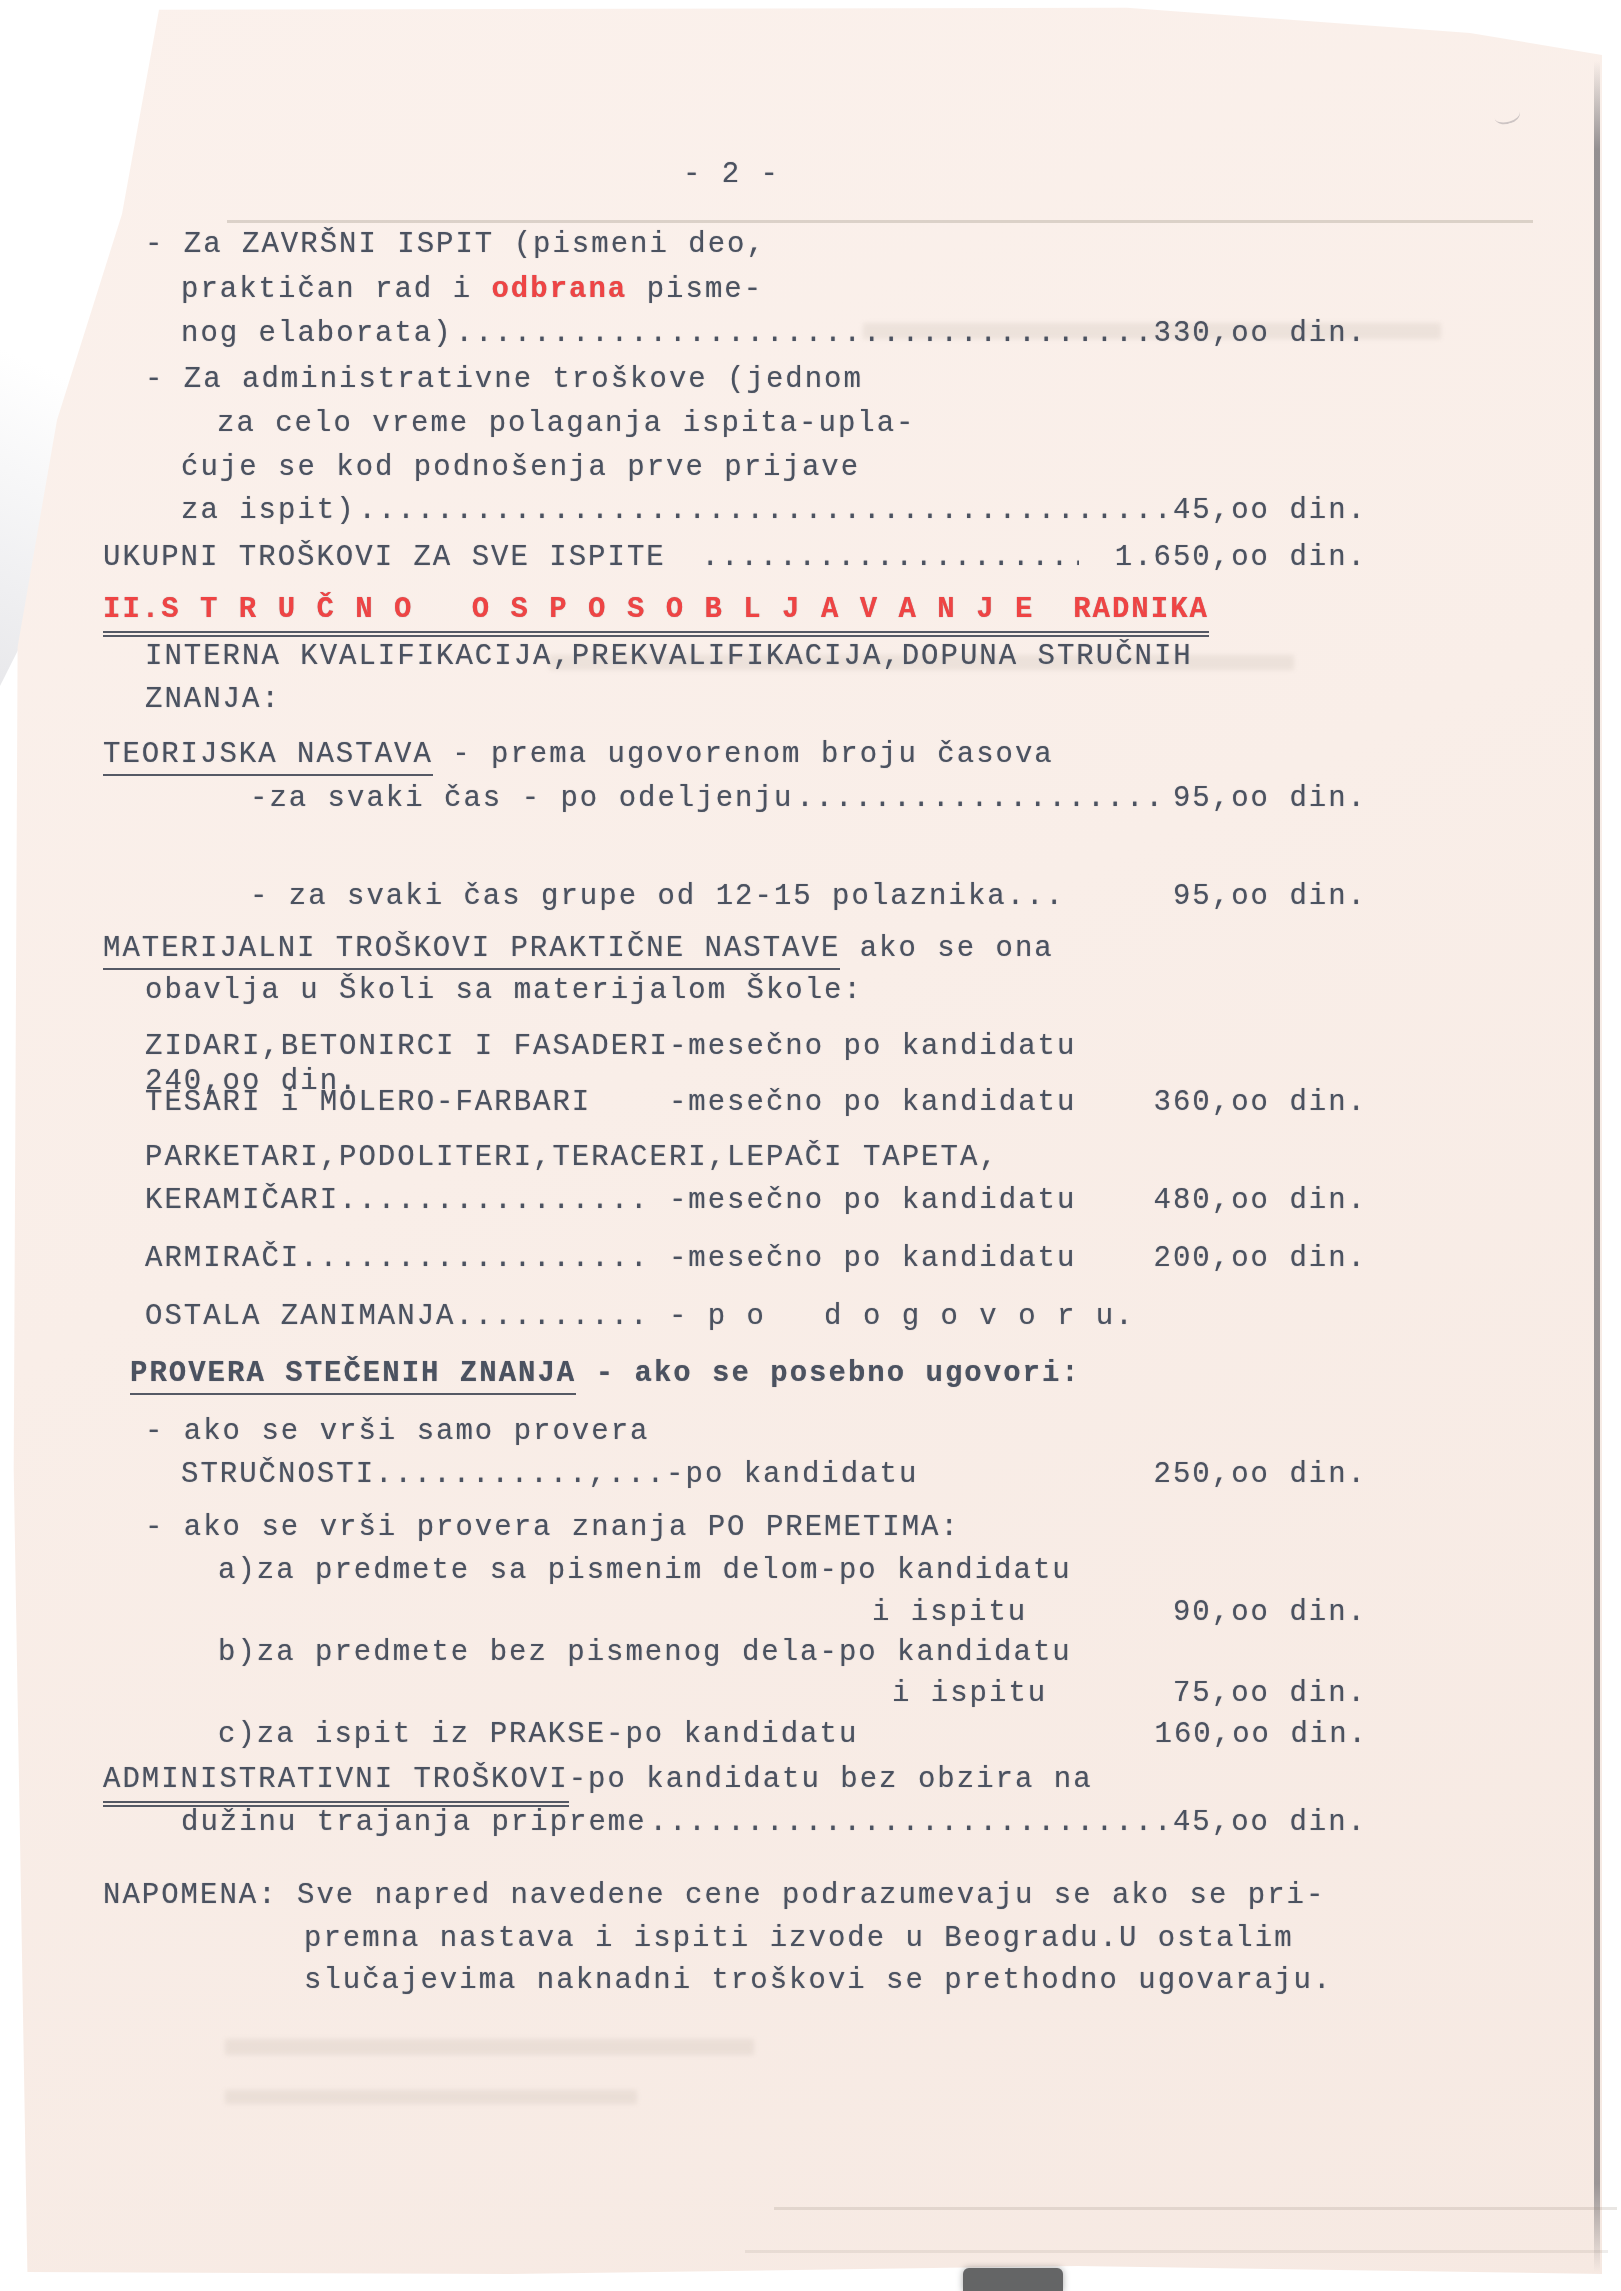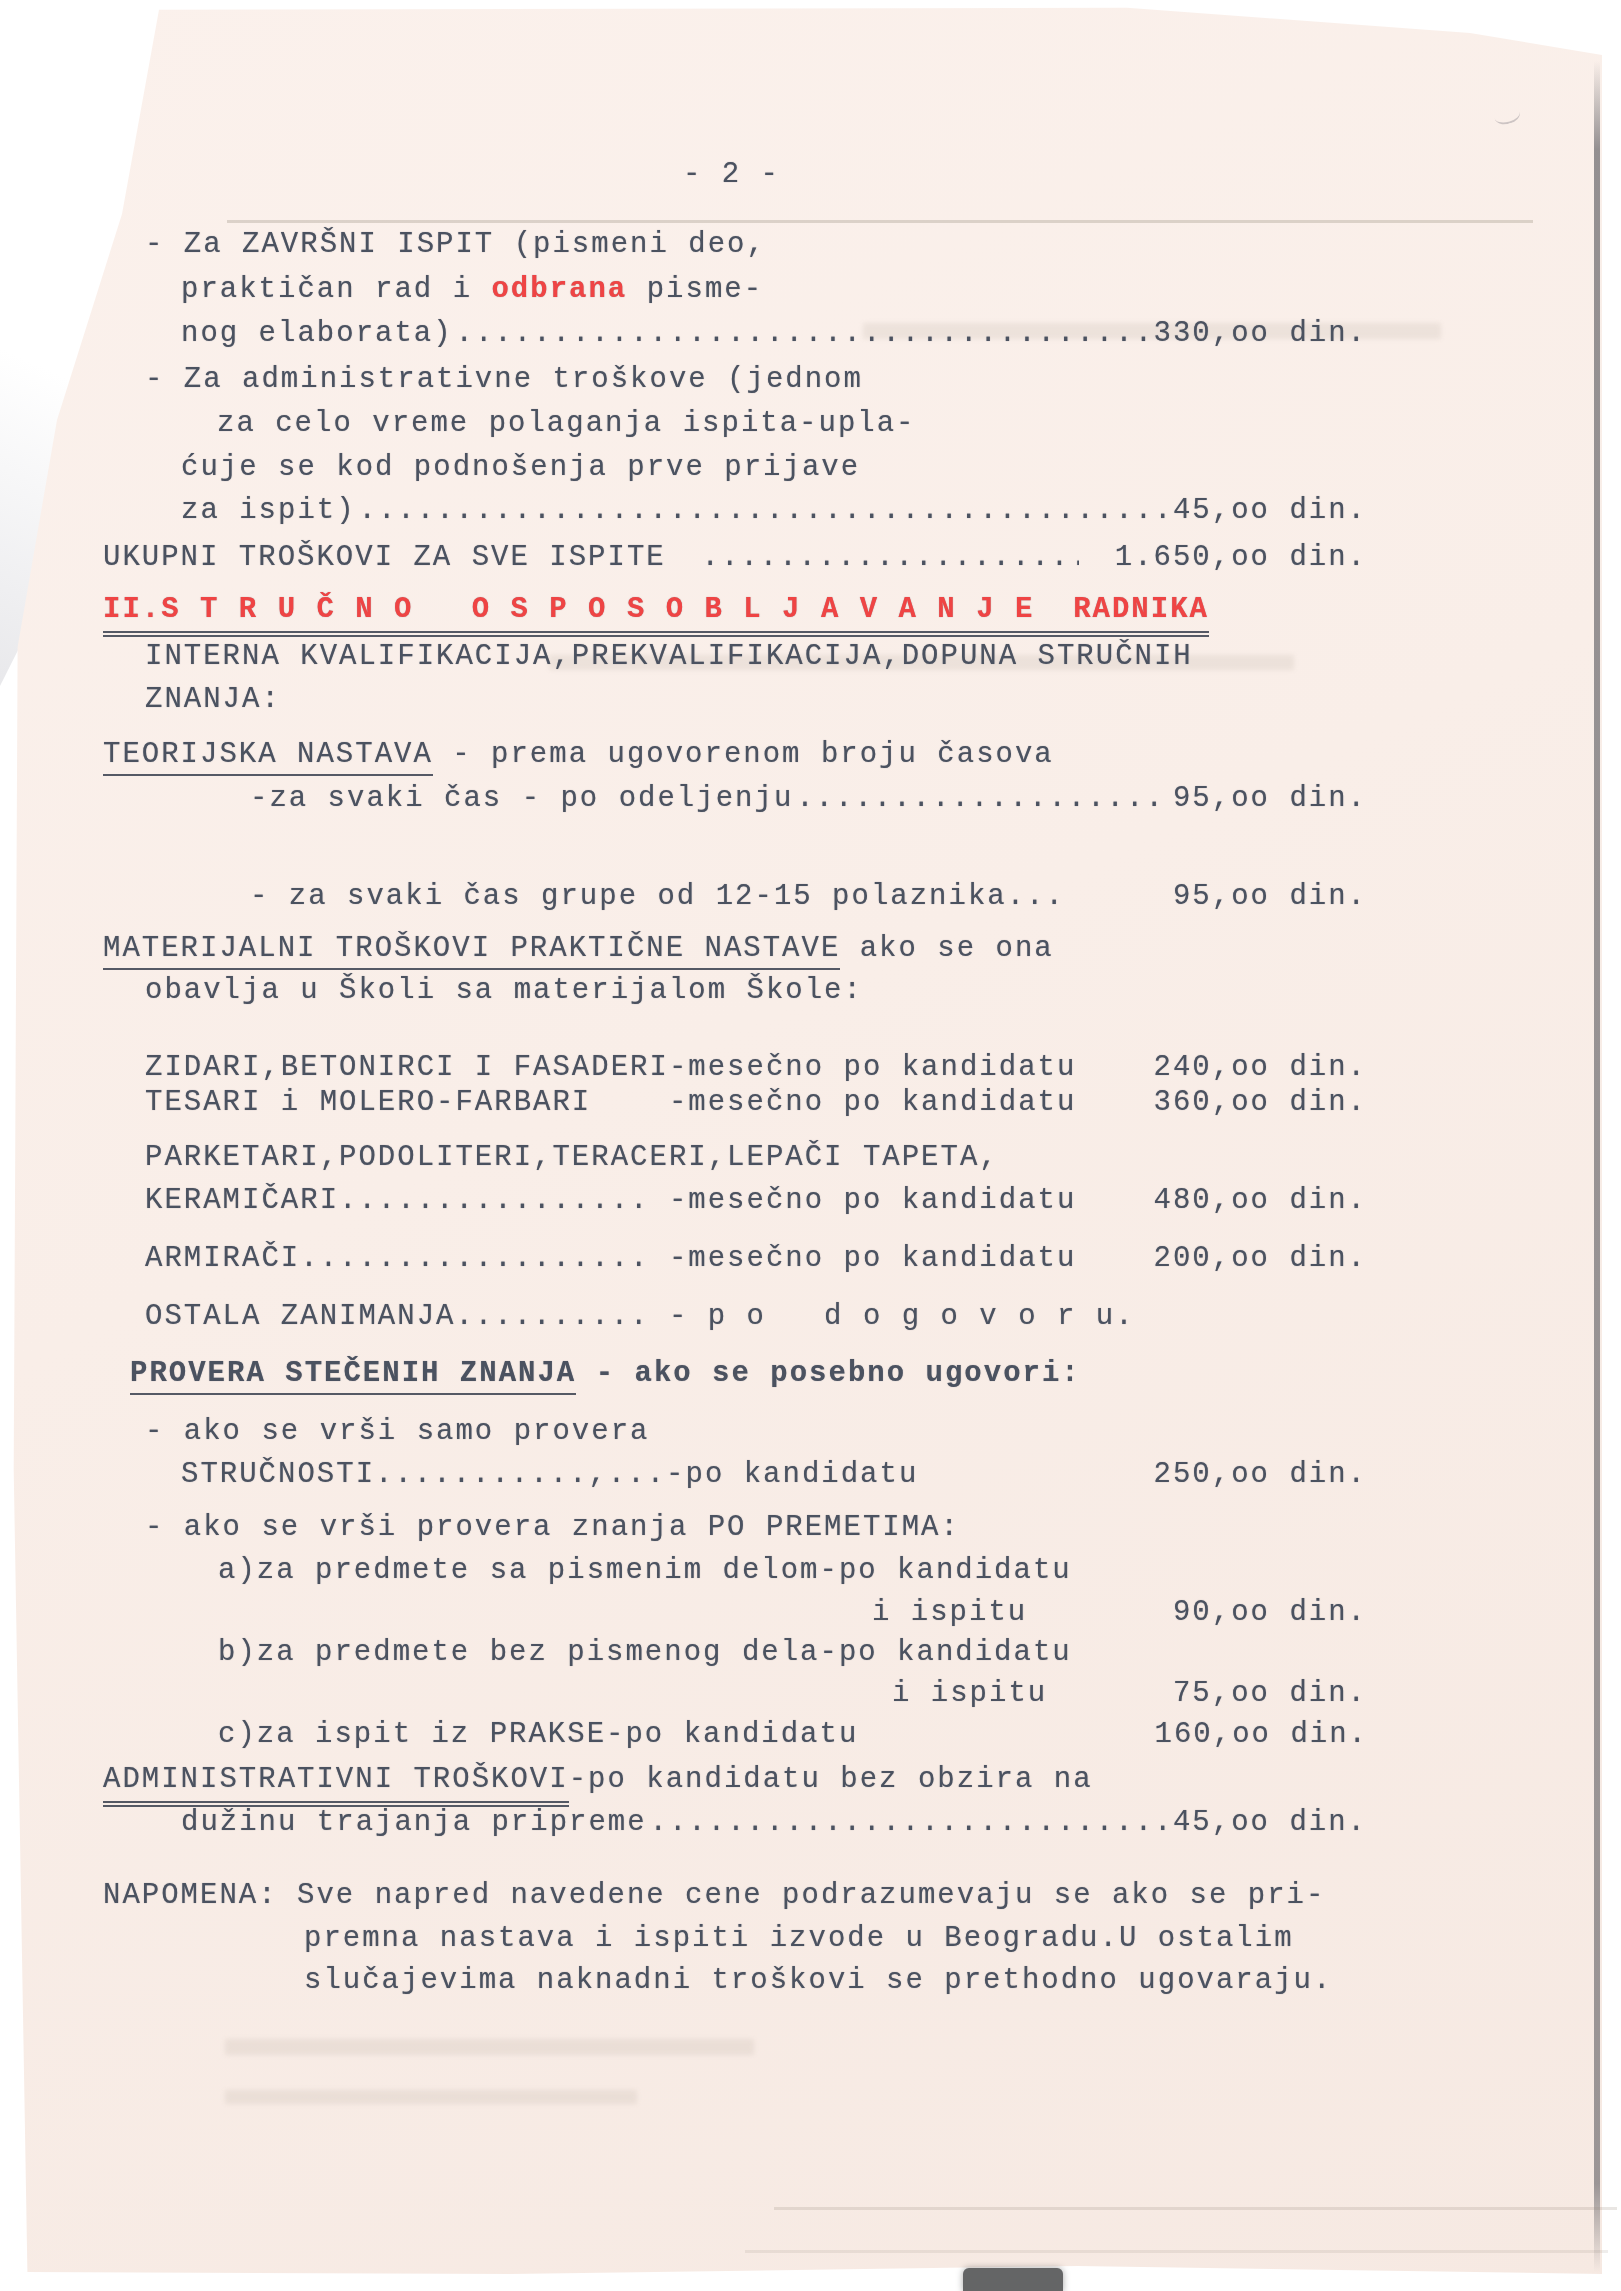--- a/index.html
+++ b/index.html
@@ -75,21 +75,21 @@
     <span>-za svaki čas - po odeljenju</span><span class="leader">....................................................................................................</span><span class="price">95,oo din.</span>
   </div>
 
   <div class="ln row" style="left:250px;top:879px;width:1117px;">
     <span>- za svaki čas grupe od 12-15 polaznika...</span><span class="price">95,oo din.</span>
   </div>
 
   <div class="ln" style="left:103px;top:931px;"><span class="u">MATERIJALNI TROŠKOVI PRAKTIČNE NASTAVE</span><span> ako se ona</span></div>
   <div class="ln" style="left:145px;top:973px;">obavlja u Školi sa materijalom Škole:</div>
 
-  <div class="ln row" style="left:145px;top:1050px;width:1222px;">
+  <div class="ln row" style="left:145px;top:1029px;width:1222px;flex-direction:column;">
     <span>ZIDARI,BETONIRCI I FASADERI-mesečno po kandidatu</span><span class="price">240,oo din.</span>
   </div>
   <div class="ln row" style="left:145px;top:1085px;width:1222px;">
     <span>TESARI i MOLERO-FARBARI    -mesečno po kandidatu</span><span class="price">360,oo din.</span>
   </div>
   <div class="ln" style="left:145px;top:1140px;">PARKETARI,PODOLITERI,TERACERI,LEPAČI TAPETA,</div>
   <div class="ln row" style="left:145px;top:1183px;width:1222px;">
     <span>KERAMIČARI................ -mesečno po kandidatu</span><span class="price">480,oo din.</span>
   </div>
   <div class="ln row" style="left:145px;top:1241px;width:1222px;">

